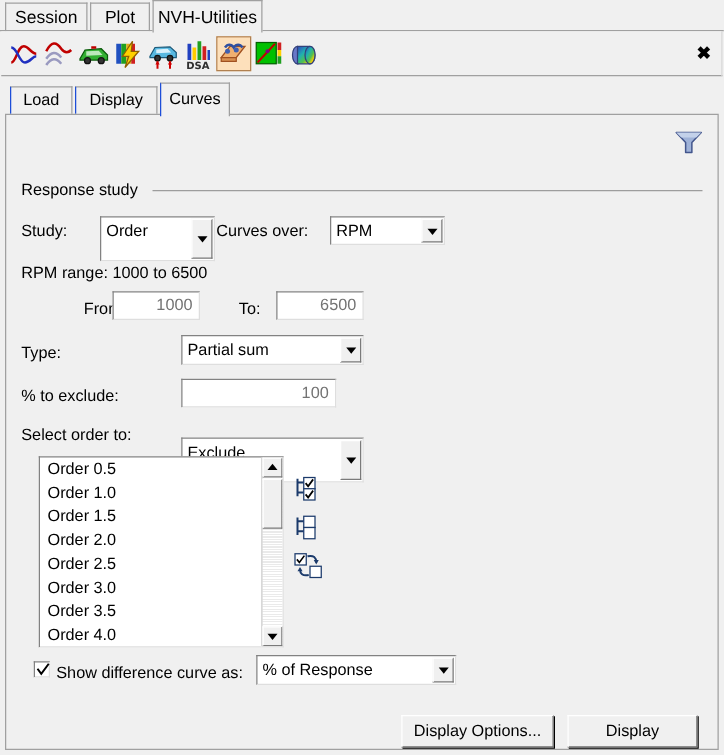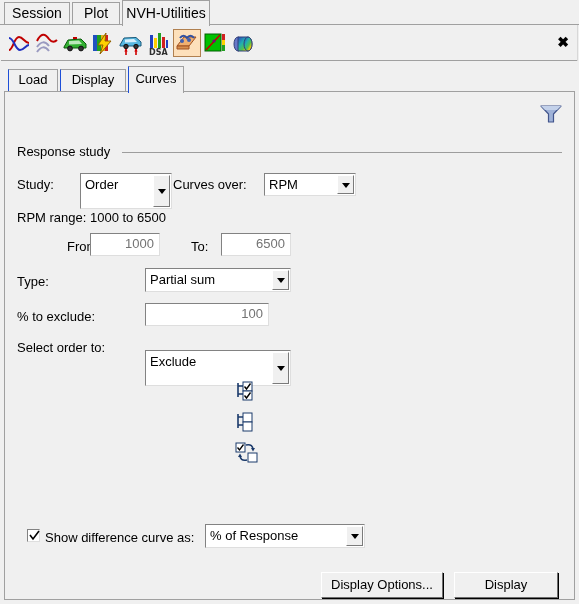--- a/index.html
+++ b/index.html
@@ -523,20 +523,37 @@
 
       <div class="lbl" style="left:12px; top:217px;">% to exclude:</div>
       <div class="txtfield" style="left:140px; top:211px; width:124px; height:23px;">100</div>
 
       <div class="lbl" style="left:12px; top:248px;">Select order to:</div>
       <div class="combo" style="left:140px; top:242px; width:146px; height:36px;margin-top:16px;">
         <div class="ctext">Exclude</div>
         <div class="carrow"></div>
       </div>
 
+      <div id="orderlist">
+        <div id="orderlist-items">
+          <div class="oitem">Order 0.5</div>
+          <div class="oitem">Order 1.0</div>
+          <div class="oitem">Order 1.5</div>
+          <div class="oitem">Order 2.0</div>
+          <div class="oitem">Order 2.5</div>
+          <div class="oitem">Order 3.0</div>
+          <div class="oitem">Order 3.5</div>
+          <div class="oitem">Order 4.0</div>
+        </div>
+        <div id="ol-scroll">
+          <div class="sb-btn up"></div>
+          <div id="sb-thumb"></div>
+          <div class="sb-btn down"></div>
+        </div>
+      </div>
 
       <div class="selicon" style="left:230px; top:288px;">
         <svg width="22" height="22" viewBox="0 0 22 22">
           <path d="M3 3 L3 17 M3 6 L8 6 M3 14 L8 14" stroke="#1b3a6b" stroke-width="1.6" fill="none"></path>
           <rect x="8" y="2" width="9" height="9" fill="#fff" stroke="#1b3a6b"></rect>
           <rect x="8" y="11" width="9" height="9" fill="#fff" stroke="#1b3a6b"></rect>
           <path d="M9.5 6.5 L11.5 9 L15.5 3.5" stroke="#000" stroke-width="1.4" fill="none"></path>
           <path d="M9.5 15.5 L11.5 18 L15.5 12.5" stroke="#000" stroke-width="1.4" fill="none"></path>
         </svg>
       </div>

